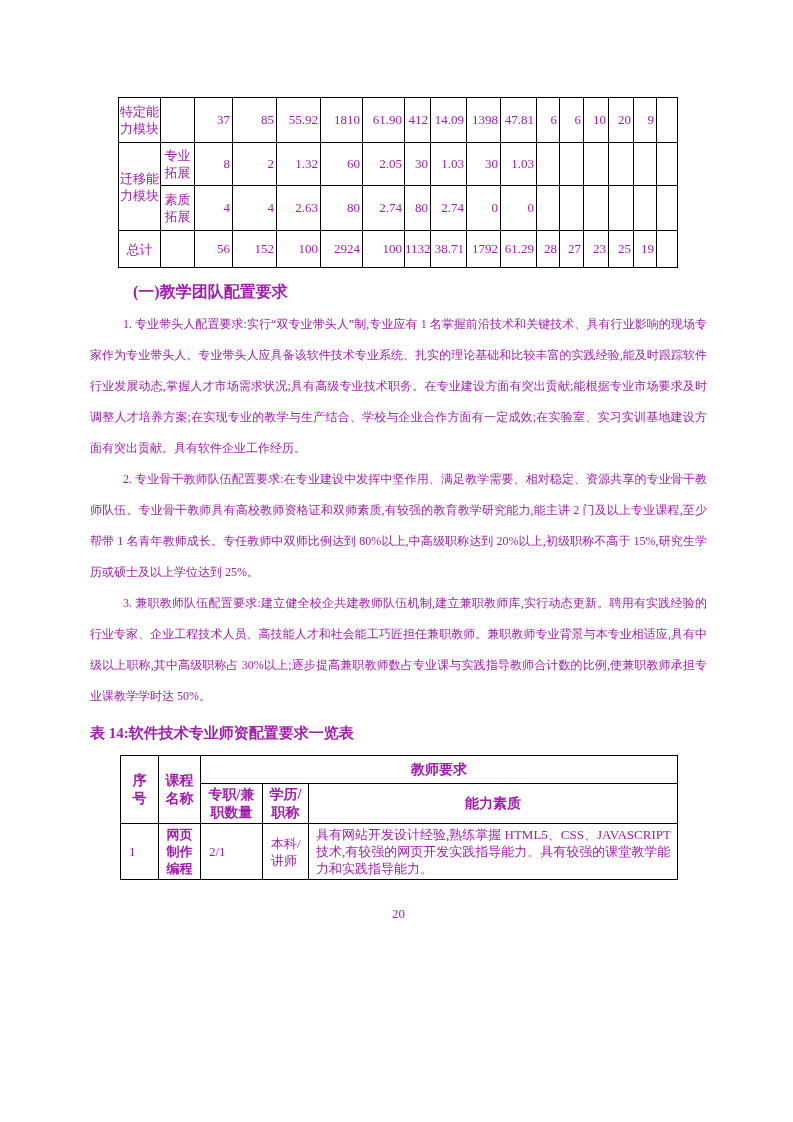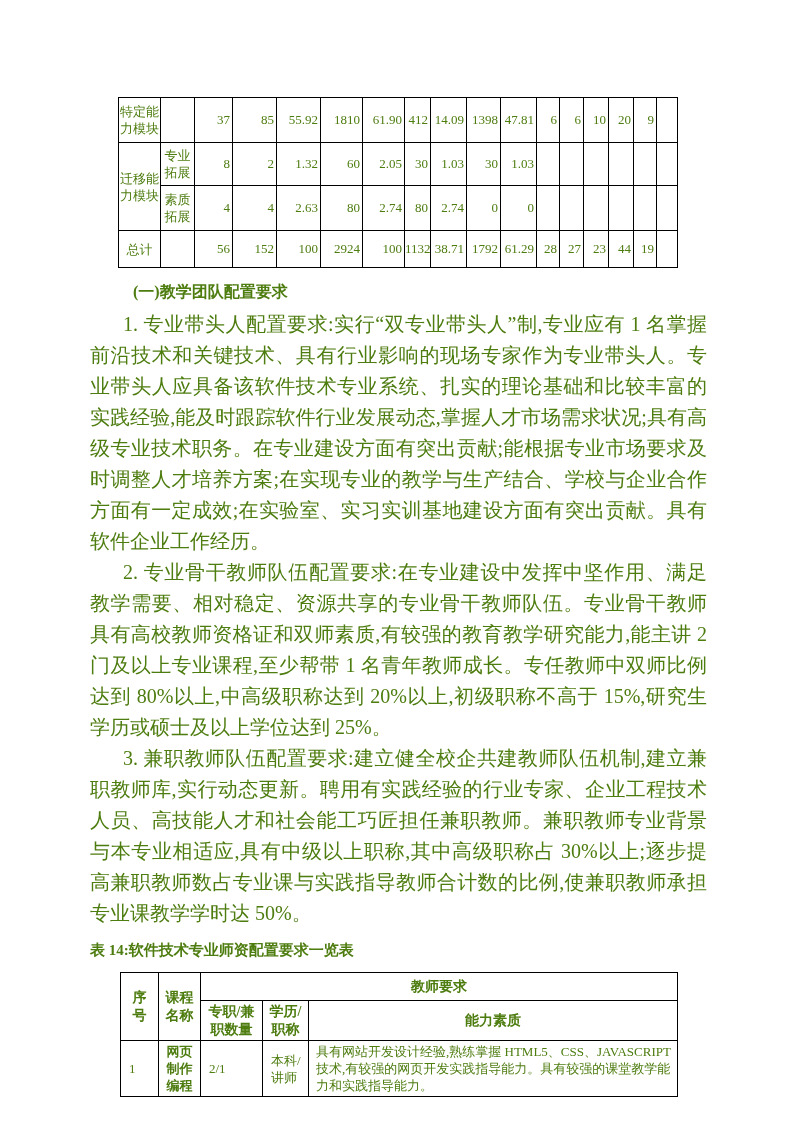--- a/index.html
+++ b/index.html
@@ -1,20 +1,20 @@
 <!DOCTYPE html>
 <html><head>
 <meta charset="utf-8">
 <style>
   * { box-sizing: border-box; }
   html, body { margin: 0; padding: 0; background: #fff; }
   .page {
     width: 793px; height: 1122px;
     background: #ffffff;
-    color: #4d7c0f;
+    color: #a21caf;
     font-family: "Liberation Serif", "DejaVu Serif", serif;
     padding: 97px 86px 0 90px;
     position: relative;
     overflow: hidden;
   }
 
   
   table.t1 {
     border-collapse: collapse;
     table-layout: fixed;
@@ -39,21 +39,21 @@
     font-size: 16px; font-weight: bold;
     margin: 24px 0 0 43px; line-height: 22px;
   }
   h3.sub {
     font-size: 16px; font-weight: bold;
     margin: 13px 0 0 43px; line-height: 22px;
   }
   .bodytext { margin-top: 6px; }
   .bodytext p {
     margin: 0;
-    font-size: 20px;
+    font-size: 12px;
     line-height: 31px;
     text-align: justify;
     text-indent: 33px;
   }
 
   
   .caption {
     margin-top: 12px;
     font-size: 15px;
     font-weight: bold;
@@ -175,21 +175,21 @@
       <td class="num">100</td>
       <td class="num">2924</td>
       <td class="num">100</td>
       <td class="num">1132</td>
       <td class="num">38.71</td>
       <td class="num">1792</td>
       <td class="num">61.29</td>
       <td class="num">28</td>
       <td class="num">27</td>
       <td class="num">23</td>
-      <td class="num">44</td>
+      <td class="num">25</td>
       <td class="num">19</td>
       <td class="num"></td>
     </tr>
   </tbody>
     </table>
 
   <h3 class="sub">(一)教学团队配置要求</h3>
 
   <div class="bodytext">
     <p>1. 专业带头人配置要求:实行“双专业带头人”制,专业应有 1 名掌握前沿技术和关键技术、具有行业影响的现场专家作为专业带头人。专业带头人应具备该软件技术专业系统、扎实的理论基础和比较丰富的实践经验,能及时跟踪软件行业发展动态,掌握人才市场需求状况;具有高级专业技术职务。在专业建设方面有突出贡献;能根据专业市场要求及时调整人才培养方案;在实现专业的教学与生产结合、学校与企业合作方面有一定成效;在实验室、实习实训基地建设方面有突出贡献。具有软件企业工作经历。</p>

